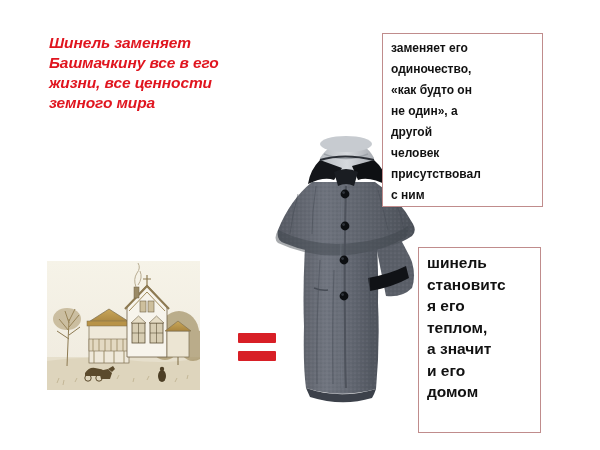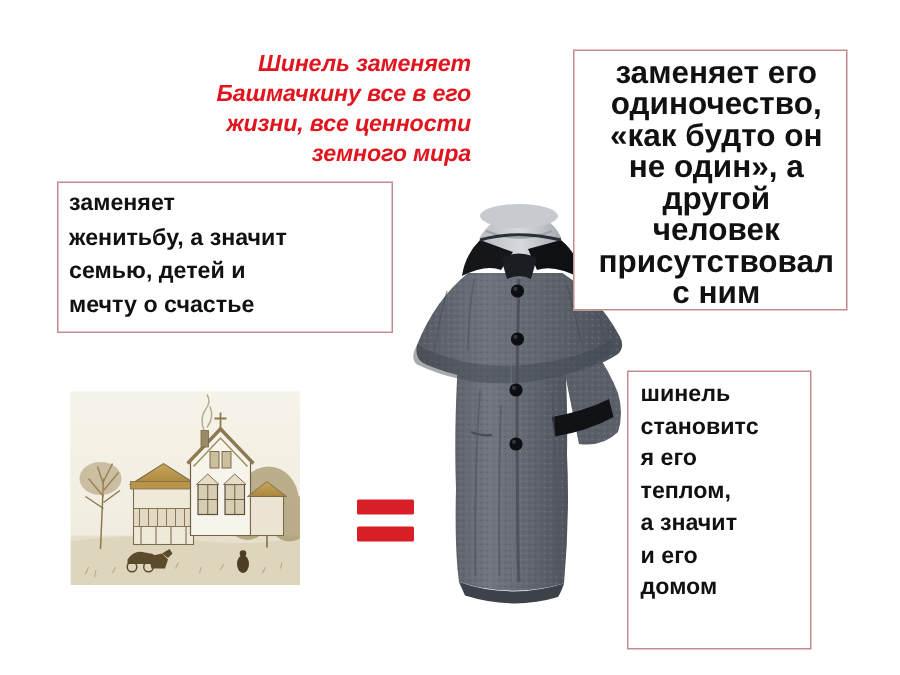--- a/index.html
+++ b/index.html
@@ -23,21 +23,20 @@
     left: 49px; top: 33px;
     width: 265px;
     color: #e0151f;
     font-weight: bold;
     font-style: italic;
     font-size: 15.5px;
     line-height: 20px;
     letter-spacing: -0.1px;
     z-index: 6;
     white-space: pre-line;
-    text-align: right;
   }
 
   
   .tbox {
     position: absolute;
     border: 1px solid #c08c8c;
     background: #ffffff;
     box-sizing: border-box;
     color: #111111;
     font-weight: bold;
@@ -46,25 +45,24 @@
   }
   .tbox-left {
     left: 38px; top: 121px;
     width: 224px; height: 101px;
     padding: 3px 0 0 7px;
     font-size: 15.5px;
     line-height: 22.5px;
   }
   .tbox-topright {
     left: 382px; top: 33px;
-    width: 183px; height: 174px;
+    width: 161px; height: 174px;
     padding: 4px 0 0 8px;
-    font-size: 21px;
+    font-size: 12px;
     line-height: 21px;
-    text-align: center;
   }
   .tbox-bottomright {
     left: 418px; top: 247px;
     width: 123px; height: 186px;
     padding: 4px 0 0 8px;
     font-size: 15.5px;
     line-height: 21.5px;
   }
 
   
@@ -107,24 +105,20 @@
 </head>
 <body>
 
 <div class="slide">
 
   <div class="heading">Шинель заменяет
 Башмачкину все в его
 жизни, все ценности
 земного мира</div>
 
-  <div class="tbox tbox-left">заменяет
-женитьбу, а значит
-семью, детей и
-мечту о счастье</div>
 
   <div class="tbox tbox-topright">заменяет его
 одиночество,
 «как будто он
 не один», а
 другой
 человек
 присутствовал
 с ним</div>
 

